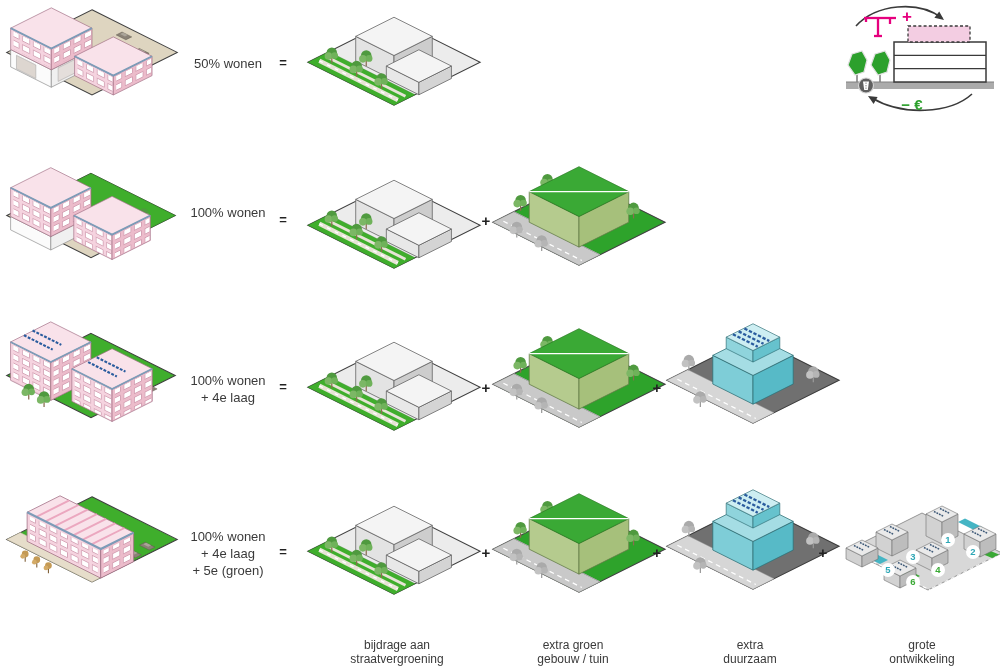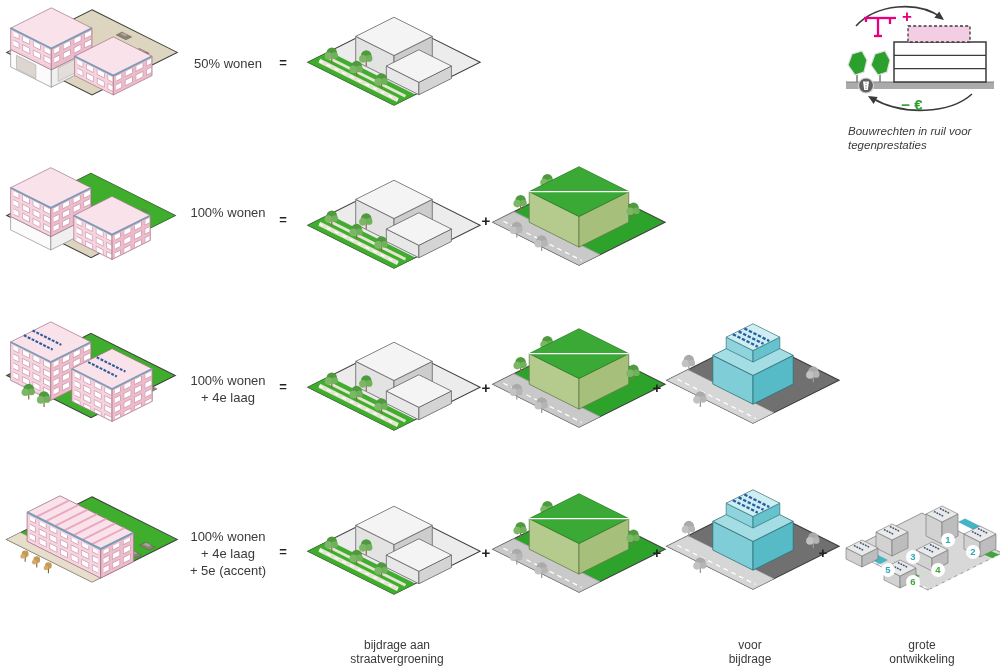--- a/index.html
+++ b/index.html
@@ -259,24 +259,20 @@
     <polygon points="21,79.5 27,79.5 25.8,88 22.2,88" fill="#ffffff"></polygon>
     <line x1="24" y1="80.5" x2="24" y2="87.5" stroke="#5f5f5f" stroke-width="0.8" stroke-dasharray="1.4 1.1"></line>
   </g>
   <g>
     <path d="M130,92 C108,112 60,114 30,96" fill="none" stroke="#3a3a3a" stroke-width="1.6"></path>
     <polygon points="26,94 35.6,95.1 31.6,101.9" fill="#3a3a3a"></polygon>
   </g>
   <text x="70" y="108" text-anchor="middle" font-size="15" font-weight="bold" fill="#2ca02c">− €</text>
 </svg>
 
-<div id="legend-caption">
-  <span>Bouwrechten in ruil voor</span>
-  <span>tegenprestaties</span>
-</div>
 
 <svg class="tile" viewBox="0 0 190 140" style="left:0px;top:-4px;width:184px;height:136px">
       <use href="#iso-pink-low"></use>
     </svg>
 <div class="rowlabel" style="top:55px">
   <span>50% wonen</span>
 </div>
 <div class="op" style="left:274px;top:55px">=</div>
 <svg class="tile" viewBox="0 0 190 140" style="left:303px;top:0px;width:182px;height:134px">
       <use href="#iso-gray"></use>
@@ -316,21 +312,21 @@
 <svg class="tile" viewBox="0 0 190 140" style="left:662px;top:318px;width:182px;height:134px">
       <use href="#iso-blue"></use>
     </svg>
 
 <svg class="tile" viewBox="0 0 190 140" style="left:0px;top:483px;width:184px;height:136px">
       <use href="#iso-pink-tower"></use>
     </svg>
 <div class="rowlabel" style="top:528px">
   <span>100% wonen</span>
   <span>+ 4e laag</span>
-  <span>+ 5e (accent)</span>
+  <span>+ 5e (groen)</span>
 </div>
 <div class="op" style="left:274px;top:544px">=</div>
 <svg class="tile" viewBox="0 0 190 140" style="left:303px;top:489px;width:182px;height:134px">
       <use href="#iso-gray"></use>
     </svg>
 <div class="op plus" style="left:477px;top:544px">+</div>
 <svg class="tile" viewBox="0 0 190 140" style="left:488px;top:487px;width:182px;height:134px">
       <use href="#iso-green"></use>
     </svg>
 <div class="op plus" style="left:648px;top:544px">+</div>
@@ -396,22 +392,26 @@
     <text x="46" y="81.3" fill="#2fa7b6">5</text>
     <circle cx="71" cy="90" r="7" fill="#ffffff"></circle>
     <text x="71" y="93.3" fill="#3aa935">6</text>
   </g>
 </svg>
 
 <div class="footlabel" style="left:307px;top:639px">
   <span>bijdrage aan</span>
       <span>straatvergroening</span>
 </div>
+<div class="footlabel" style="left:483px;top:639px">
+  <span>extra groen</span>
+      <span>gebouw / tuin</span>
+</div>
 <div class="footlabel" style="left:660px;top:639px">
-  <span>voor</span>
-      <span>bijdrage</span>
+  <span>extra</span>
+      <span>duurzaam</span>
 </div>
 <div class="footlabel" style="left:832px;top:639px">
   <span>grote</span>
       <span>ontwikkeling</span>
 </div>
 
 </div>
 
 </body></html>

